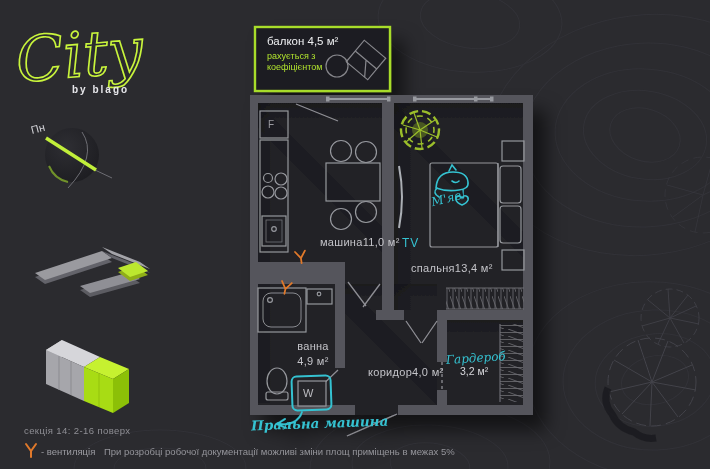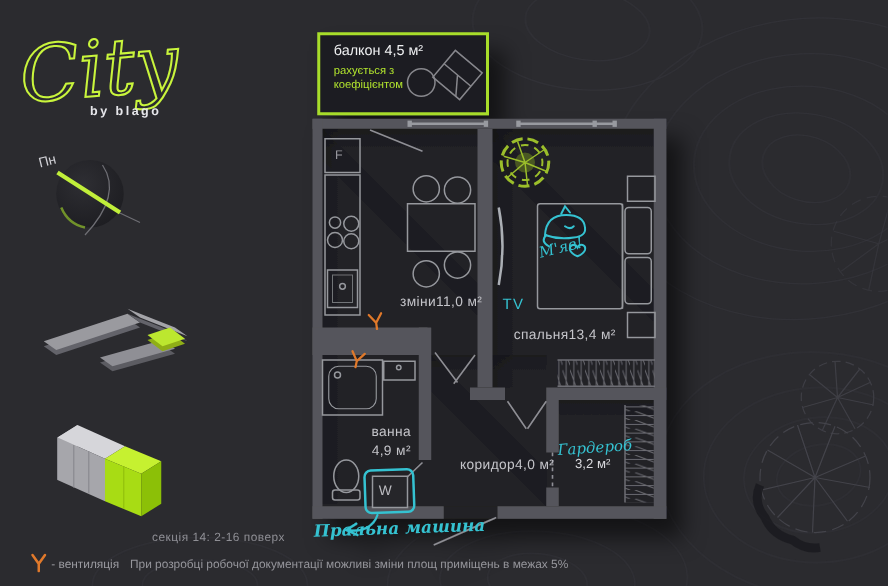--- a/index.html
+++ b/index.html
@@ -5,21 +5,21 @@
   html,body{margin:0;padding:0;background:#1a1a1d;}
   .canvas{position:relative;width:710px;height:469px;background:#2b2b2f;overflow:hidden;
           font-family:"Liberation Sans",sans-serif;}
   .abs{position:absolute;}
   svg{display:block;}
   
   .byline{left:58px;top:84px;width:60px;color:#e6e6ea;font-size:10px;letter-spacing:2px;font-weight:bold;padding-left:14px;}
   .title{left:22px;top:196px;color:#f2f2f5;font-size:27px;font-weight:bold;letter-spacing:1px;}
   .caption{color:#8f8f95;font-size:9.5px;letter-spacing:.4px;}
   .cap-floor{left:24px;top:319px;width:220px;}
-  .cap-section{left:8px;top:425px;width:220px;text-align:right;}
+  .cap-section{left:24px;top:425px;width:220px;}
   .footer-label{left:41px;top:446px;color:#9c9ca2;font-size:9.5px;}
   .disclaimer{left:104px;top:446px;width:400px;color:#95959b;font-size:9.5px;}
   
   .roomlbl{color:#c4c4c9;font-size:11px;letter-spacing:.3px;white-space:nowrap;}
   .roomlbl .area{margin-left:0;}
   .lbl-balcony{left:267px;top:35px;color:#eff0f2;font-size:11.5px;}
   .lbl-balcony-note{left:267px;top:51px;color:#b3e62e;font-size:9px;line-height:11px;}
   .lbl-fridge{left:268px;top:119px;color:#9a9aa0;font-size:10px;}
   .lbl-kitchen{left:320px;top:236px;}
   .lbl-bedroom{left:411px;top:262px;}
@@ -310,21 +310,21 @@
   <div class="abs disclaimer">При розробці робочої документації можливі зміни площ приміщень в межах 5%</div>
 
   <div class="abs lbl-balcony">балкон 4,5 м²</div>
   <div class="abs lbl-balcony-note">
     <div>рахується з</div>
     <div>коефіцієнтом</div>
   </div>
   <div class="abs lbl-fridge">F</div>
 
   <div class="abs roomlbl lbl-kitchen">
-    <span>зміни</span><span class="area">11,0 м²</span>
+    <span>машина</span><span class="area">11,0 м²</span>
   </div>
   <div class="abs roomlbl lbl-bedroom">
     <span>спальня</span><span class="area">13,4 м²</span>
   </div>
   <div class="abs roomlbl lbl-bath">
     <div>ванна</div>
     <div>4,9 м²</div>
   </div>
   <div class="abs roomlbl lbl-corridor">
     <span>коридор</span><span class="area">4,0 м²</span>

